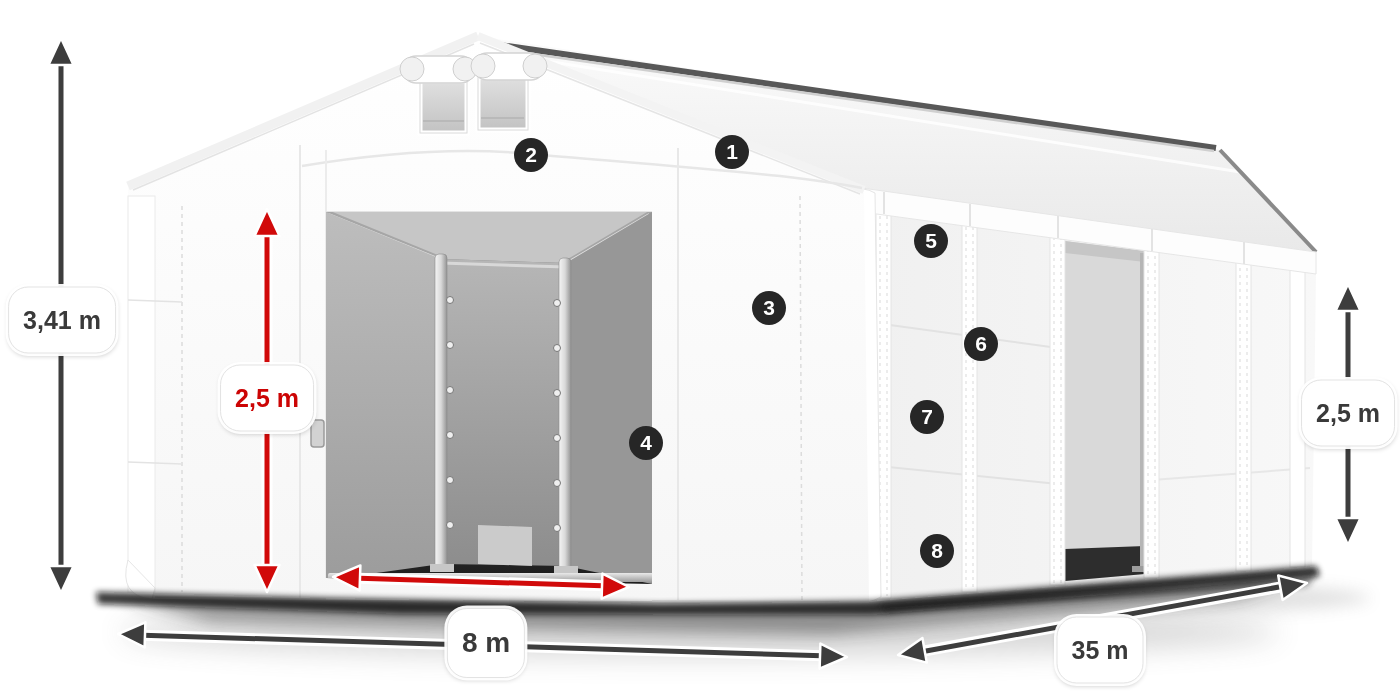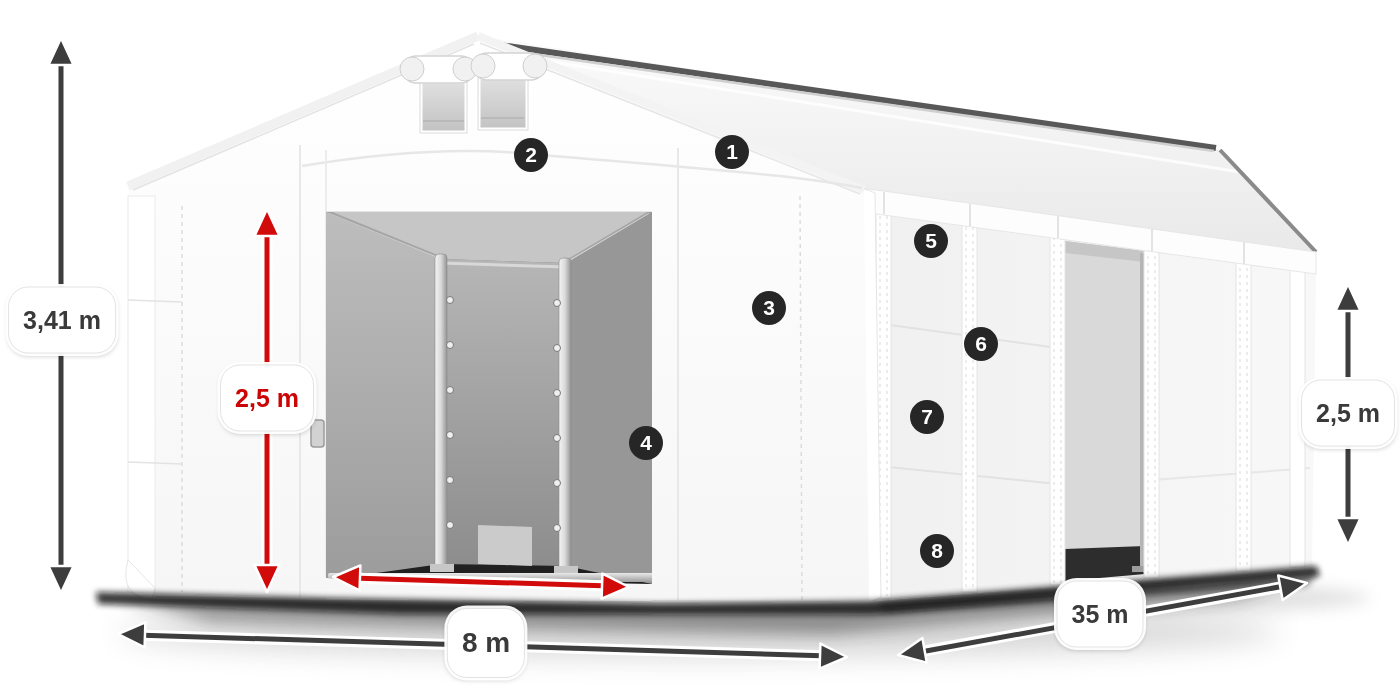--- a/index.html
+++ b/index.html
@@ -266,21 +266,21 @@
     <line x1="1348" y1="297" x2="1348" y2="531" stroke="#ffffff" stroke-width="11" stroke-linecap="round"></line>
     <line x1="1348" y1="300" x2="1348" y2="528" stroke="#3d3d3d" stroke-width="5"></line>
     <use href="#ah" transform="translate(1348,284) rotate(-90)" fill="#3d3d3d" stroke="#ffffff" stroke-width="2.5" stroke-linejoin="round"></use>
     <use href="#ah" transform="translate(1348,545) rotate(90)" fill="#3d3d3d" stroke="#ffffff" stroke-width="2.5" stroke-linejoin="round"></use>
   </g>
 </svg>
 
 <div class="pill" style="left:62px;top:320px">3,41 m</div>
 <div class="pill red" style="left:267px;top:398px">2,5 m</div>
 <div class="pill lg" style="left:486px;top:643px">8 m</div>
-<div class="pill" style="left:1100px;top:614px">35 m</div>
+<div class="pill" style="left:1100px;top:650px">35 m</div>
 <div class="pill" style="left:1348px;top:413px">2,5 m</div>
 
 <div class="badge" style="left:732px;top:152px">1</div>
 <div class="badge" style="left:531px;top:155px">2</div>
 <div class="badge" style="left:769px;top:308px">3</div>
 <div class="badge" style="left:646px;top:443px">4</div>
 <div class="badge" style="left:931px;top:241px">5</div>
 <div class="badge" style="left:981px;top:344px">6</div>
 <div class="badge" style="left:927px;top:417px">7</div>
 <div class="badge" style="left:937px;top:551px">8</div>

